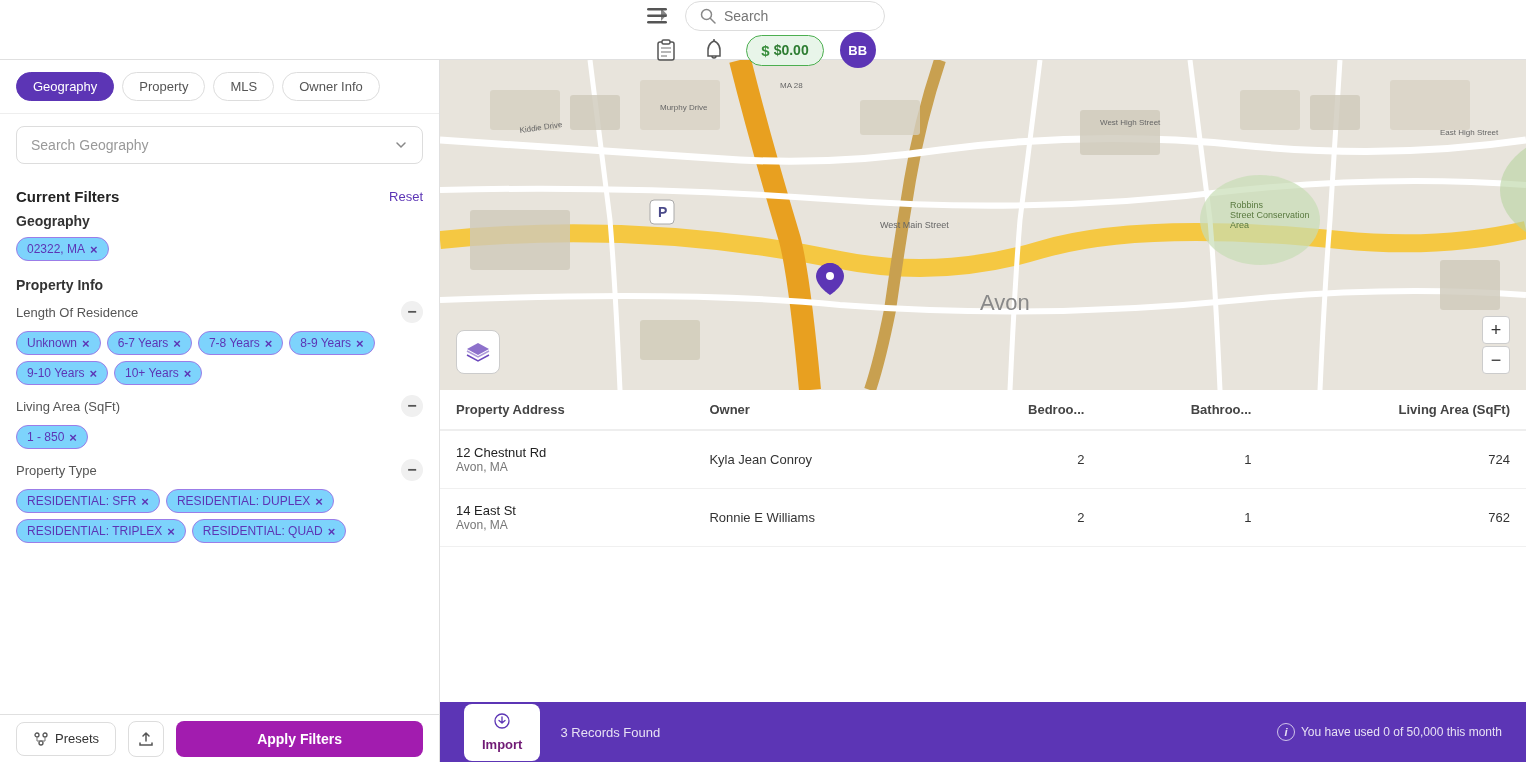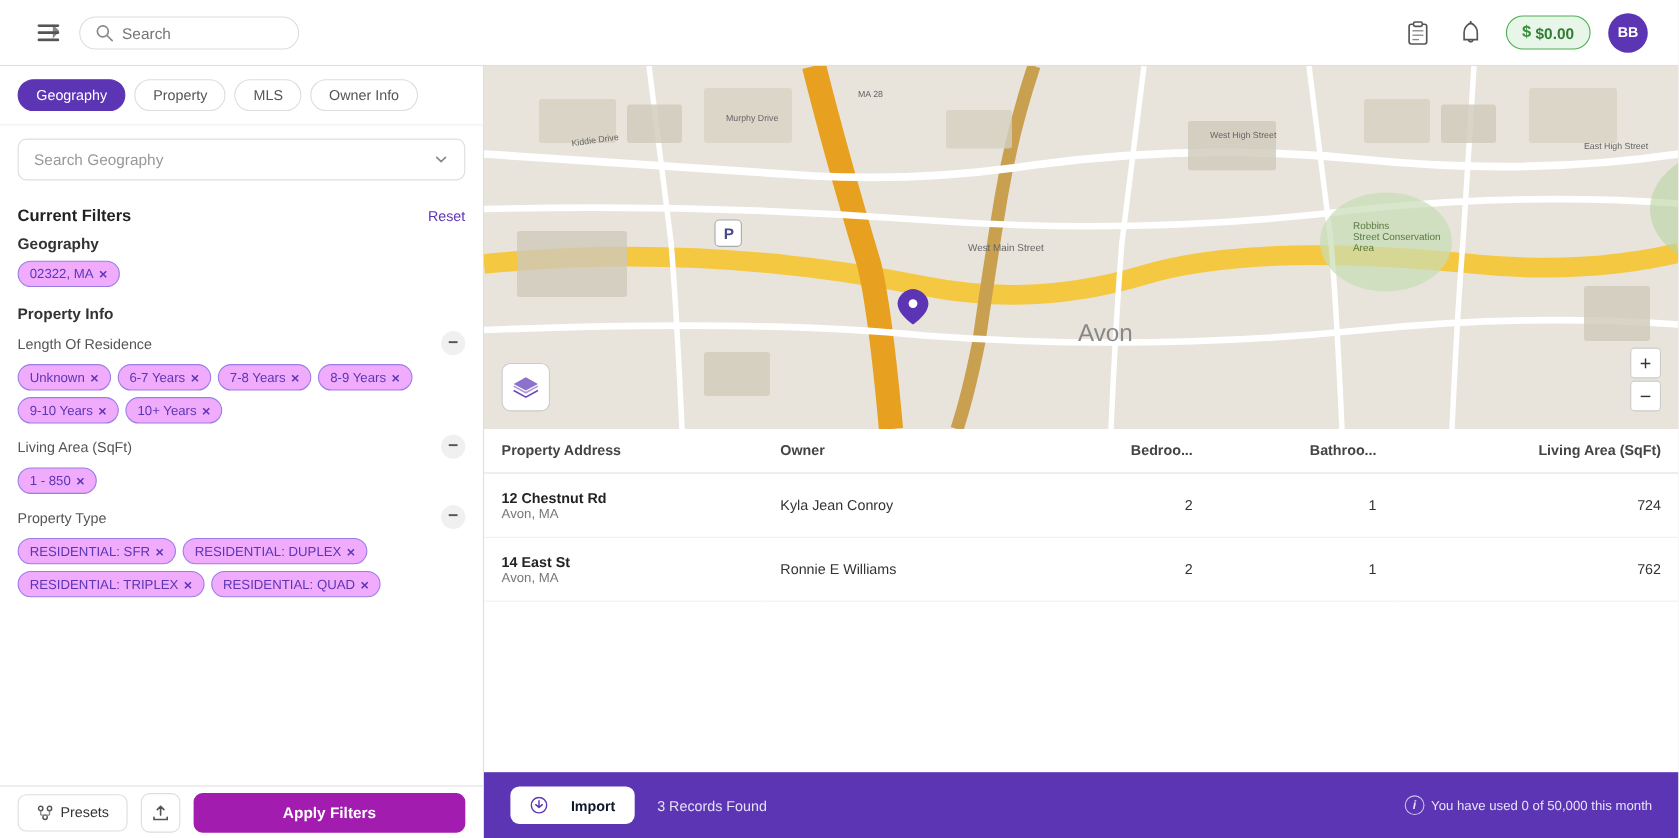--- a/index.html
+++ b/index.html
@@ -4,25 +4,26 @@
   <style>
     * { box-sizing: border-box; margin: 0; padding: 0; }
     body { font-family: -apple-system, BlinkMacSystemFont, 'Segoe UI', sans-serif; height: 762px; width: 1526px; overflow: hidden; background: #f5f5f5; }
 
     
     .header {
       height: 60px;
       background: #fff;
       display: flex;
       align-items: center;
-      padding: 0 28px;
+      padding: 0 16px;
       border-bottom: 1px solid #e0e0e0;
       justify-content: space-between;
       position: relative;
       z-index: 10;
+      flex-direction: column;
     }
     .header-left { display: flex; align-items: center; gap: 12px; }
     .collapse-btn {
       width: 32px; height: 32px;
       display: flex; align-items: center; justify-content: center;
       cursor: pointer; color: #555;
       font-size: 18px;
     }
     .search-bar {
       display: flex; align-items: center; gap: 8px;
@@ -166,21 +167,21 @@
       border-radius: 50%;
       background: #f0f0f0;
       border: none;
       cursor: pointer;
       display: flex; align-items: center; justify-content: center;
       color: #555; font-size: 16px; font-weight: 700;
     }
 
     .tags-container { display: flex; flex-wrap: wrap; gap: 6px; }
     .tag {
-      background: #f0abfc;
+      background: #7dd3fc;
       border: 1.5px solid #9b7de8;
       border-radius: 20px;
       padding: 4px 10px;
       font-size: 12px;
       color: #5c35b5;
       display: flex;
       align-items: center;
       gap: 5px;
       cursor: pointer;
       font-weight: 500;
@@ -310,42 +311,43 @@
     }
     td {
       padding: 14px 16px;
       font-size: 13px;
       color: #333;
       border-bottom: 1px solid #f0f0f0;
     }
     td:last-child, td:nth-child(3), td:nth-child(4) {
       text-align: right;
     }
-    .address-line1 { font-weight: 700; color: #222; }
+    .address-line1 { font-weight: 400; color: #222; }
     .address-line2 { color: #777; font-size: 12px; }
 
     
     .right-bottom-bar {
       height: 60px;
       background: #5c35b5;
       display: flex;
       align-items: center;
       padding: 0 24px;
       gap: 12px;
     }
     .import-btn {
-      display: flex; align-items: center; gap: 21px;
+      display: flex; align-items: center; gap: 8px;
       background: #fff;
       border: none;
       border-radius: 8px;
       padding: 9px 18px;
       font-size: 13px;
       font-weight: 600;
-      color: #0f172a;
-      cursor: pointer;
+      color: #701a75;
+      cursor: pointer;
+      flex-direction: column;
     }
     .records-found {
       font-size: 13px;
       color: rgba(255,255,255,0.85);
       margin-left: 8px;
     }
     .usage-info {
       margin-left: auto;
       font-size: 12px;
       color: rgba(255,255,255,0.85);

